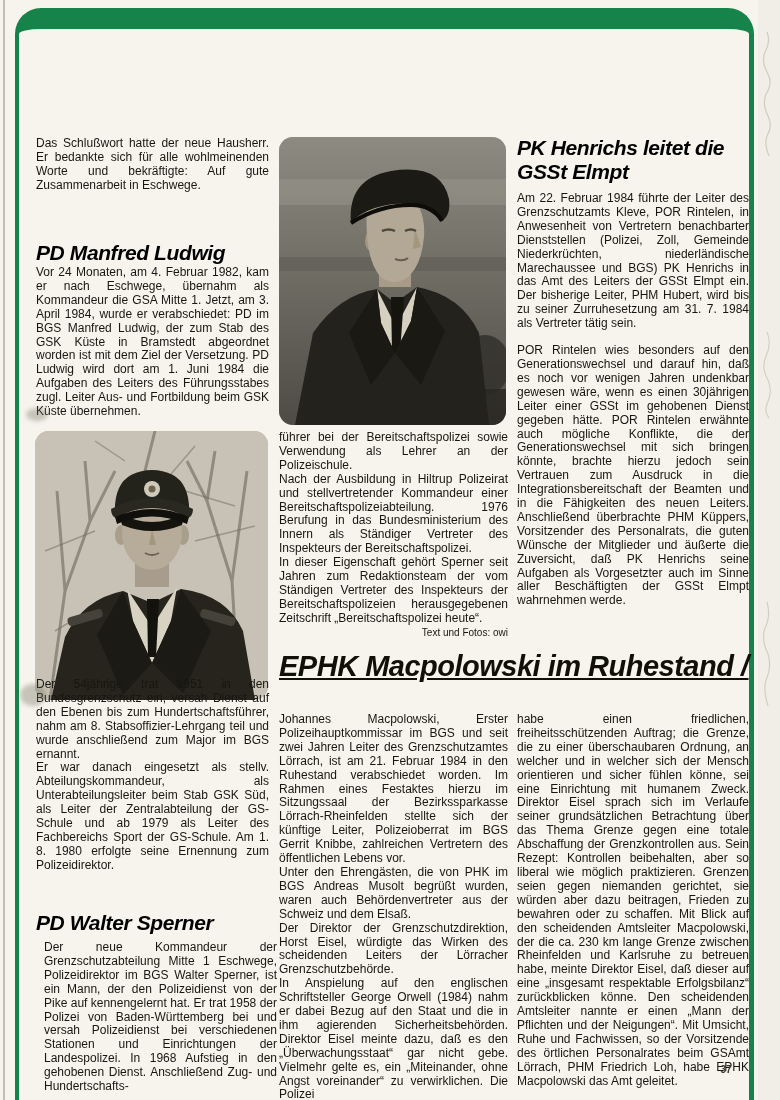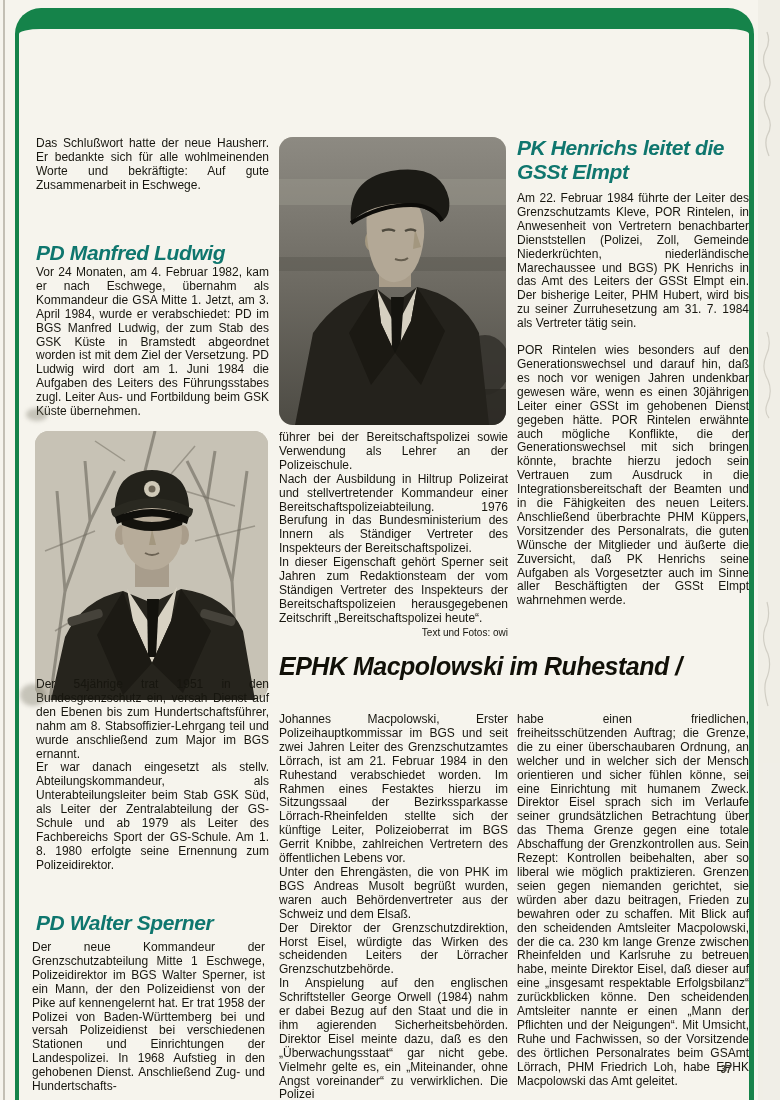--- a/index.html
+++ b/index.html
@@ -19,25 +19,25 @@
     border:solid var(--accent);
     border-width:21px 5px 0 4px;
     border-radius:26px 26px 0 0;
   }
   .block { position:absolute; }
   .body-text { font-size:12px; line-height:13.9px; text-align:justify; hyphens:auto; }
   .body-text p { margin:0; }
   .body-text p.gap { margin-top:13px; }
   .title {
     font-weight:bold; font-style:italic; font-size:21px; line-height:24px;
-    letter-spacing:-0.4px; white-space:nowrap; color:#0f766e;
+    letter-spacing:-0.4px; white-space:nowrap; color:#000000;
   }
   .headline {
-    font-weight:bold; font-style:italic; font-size:25px; line-height:29px;
-    letter-spacing:-0.5px; white-space:nowrap; color:#111008;
+    font-weight:bold; font-style:italic; font-size:29px; line-height:29px;
+    letter-spacing:-0.5px; white-space:nowrap; color:#111008;text-decoration:underline;
   }
   .credit { text-align:right; margin-top:7px; font-size:10px; }
   .pagenum { font-size:10px; font-weight:bold; color:#3a382f; text-align:center; }
   .photo { position:absolute; border-radius:14px; overflow:hidden; background:#bdb8ac; }
   .photo svg { display:block; }
   .smudge { position:absolute; border-radius:50%; background:rgba(110,105,90,0.35); filter:blur(2px); }
   .margin-mark { position:absolute; opacity:0.3; }
 </style>
 </head>
 <body>
@@ -113,21 +113,21 @@
     </svg>
   </div>
 
   <div class="block body-text" style="left:36px; top:678px; width:233px;">
     <p>Der 54jährige trat 1951 in den Bundesgrenzschutz ein, versah Dienst auf den Ebenen bis zum Hundertschaftsführer, nahm am 8. Stabsoffizier-Lehrgang teil und wurde anschließend zum Major im BGS ernannt.</p>
     <p>Er war danach eingesetzt als stellv. Abteilungskommandeur, als Unterabteilungsleiter beim Stab GSK Süd, als Leiter der Zentralabteilung der GS-Schule und ab 1979 als Leiter des Fachbereichs Sport der GS-Schule. Am 1. 8. 1980 erfolgte seine Ernennung zum Polizeidirektor.</p>
   </div>
 
   <div class="block title" style="left:36px; top:911px;">PD Walter Sperner</div>
 
-  <div class="block body-text" style="left:32px; top:941px; width:233px;">
+  <div class="block body-text" style="left:44px; top:941px; width:233px;">
     <p>Der neue Kommandeur der Grenzschutzabteilung Mitte 1 Eschwege, Polizeidirektor im BGS Walter Sperner, ist ein Mann, der den Polizeidienst von der Pike auf kennengelernt hat. Er trat 1958 der Polizei von Baden-Württemberg bei und versah Polizeidienst bei verschiedenen Stationen und Einrichtungen der Landespolizei. In 1968 Aufstieg in den gehobenen Dienst. Anschließend Zug- und Hundertschafts-</p>
   </div>
 
   <div class="smudge" style="left:26px; top:408px; width:22px; height:13px;"></div>
   <div class="smudge" style="left:20px; top:684px; width:26px; height:22px;"></div>
 
   <div class="photo" style="left:279px; top:137px; width:227px; height:288px;">
     <svg viewBox="0 0 227 288" width="227" height="288">
       <defs>
         <linearGradient id="bg2" x1="0" y1="0" x2="0" y2="1">

